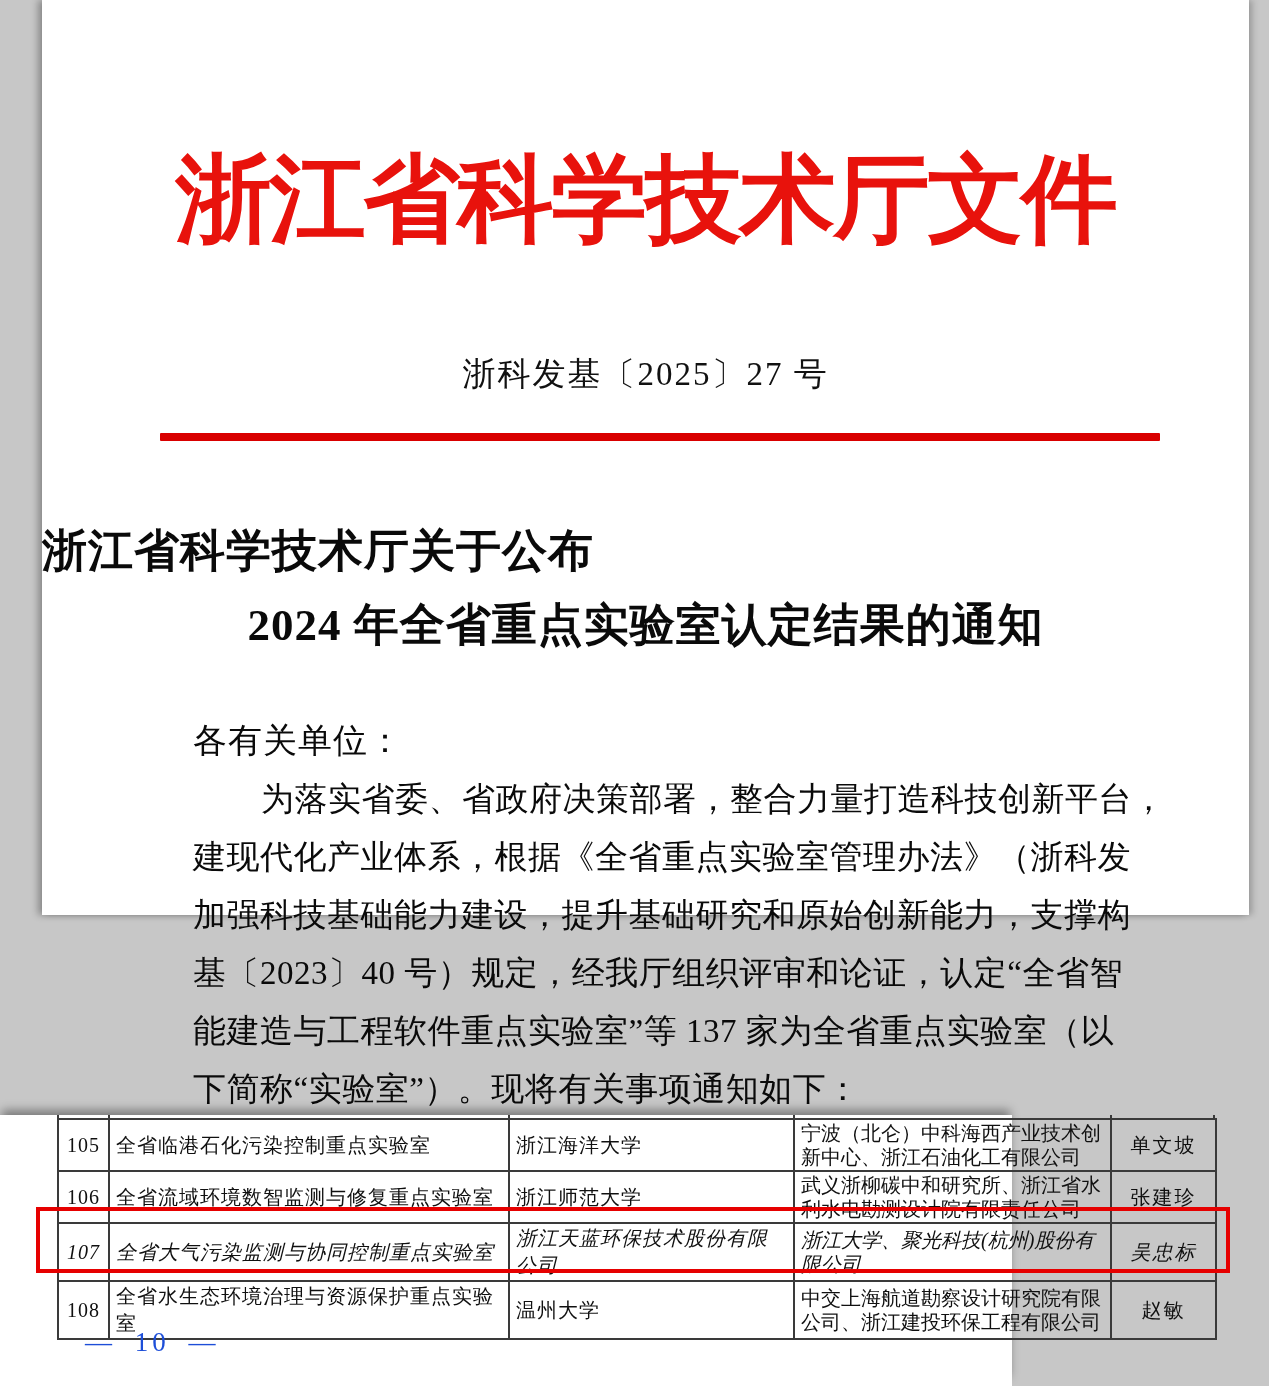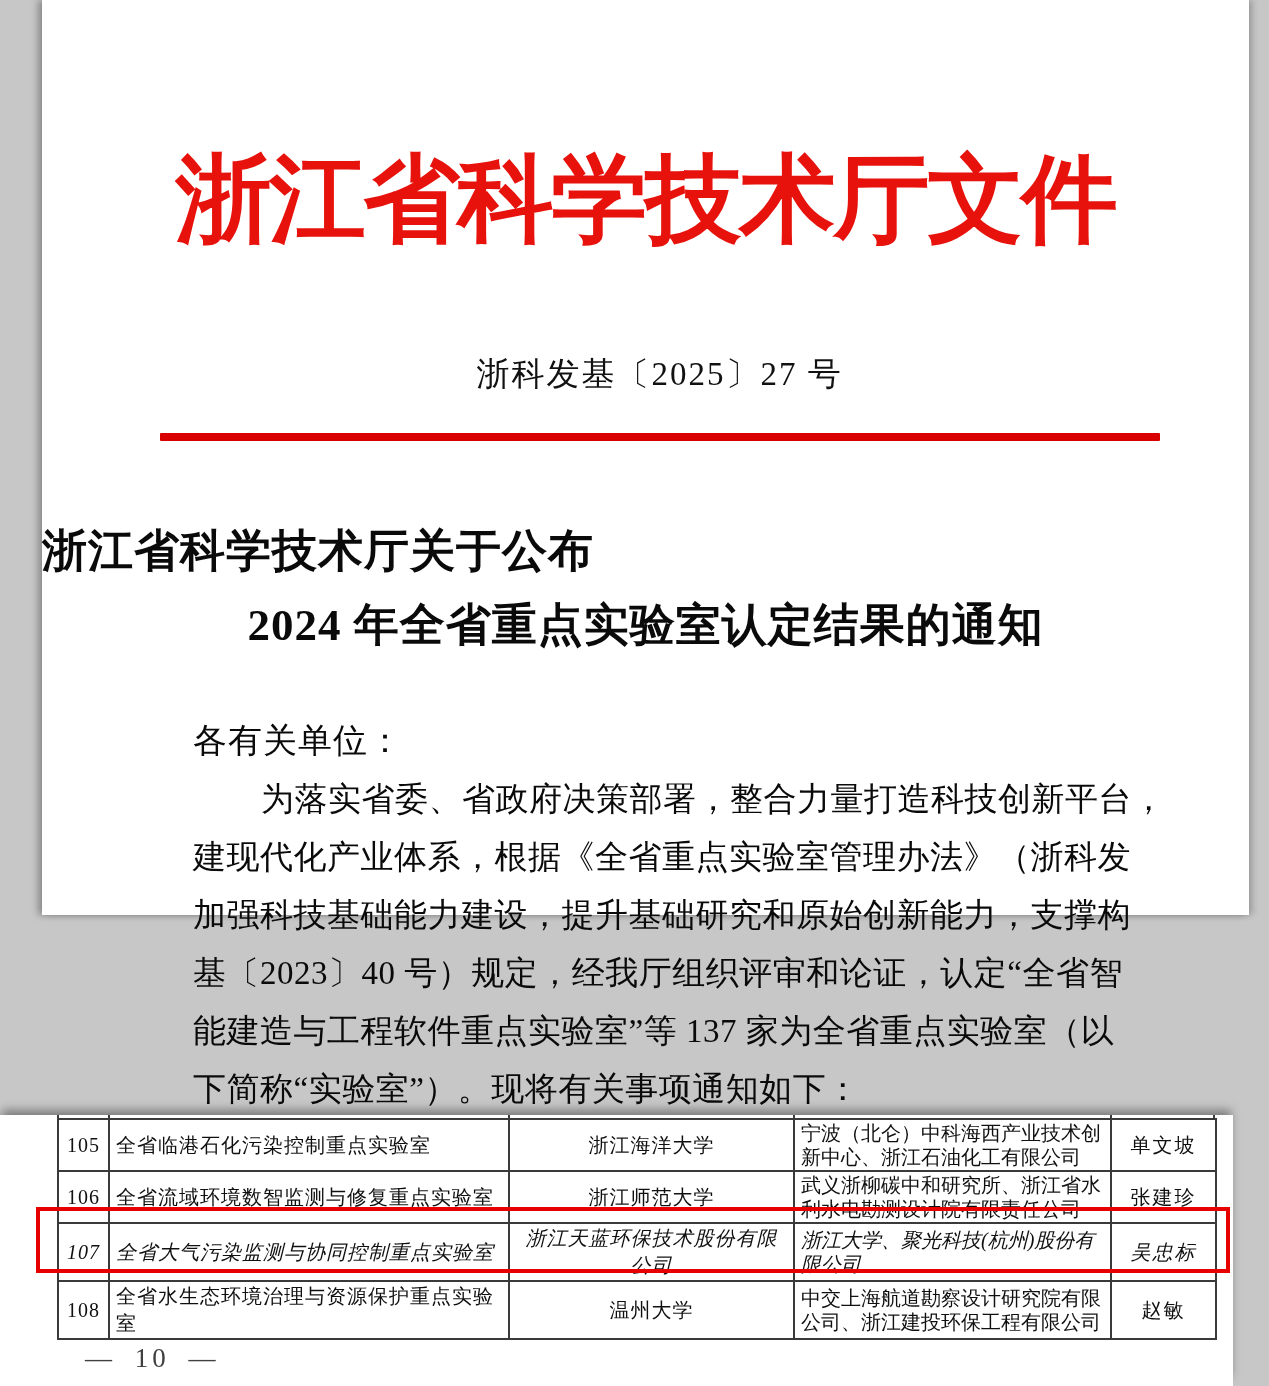--- a/index.html
+++ b/index.html
@@ -20,21 +20,21 @@
   .doc-title{
     position:absolute;left:0;top:148px;width:100%;
     text-align:center;
     font-size:96px;line-height:104px;font-weight:bold;
     color:#e8120c;letter-spacing:-2px;
     white-space:nowrap;
   }
   .doc-number{
     position:absolute;left:0;top:352px;width:100%;
     text-align:center;font-size:33px;color:#111;
-    letter-spacing:2px;white-space:nowrap;padding-left:14px;
+    letter-spacing:2px;white-space:nowrap;
   }
   .red-divider{
     position:absolute;left:118px;top:433px;width:1000px;height:8px;
     background:#d90000;border-radius:1px;
   }
   .doc-subtitle1{
     position:absolute;left:0;top:523px;width:100%;
     text-align:left;font-size:45px;line-height:56px;font-weight:bold;
     color:#0a0a0a;letter-spacing:1px;white-space:nowrap;
   }
@@ -51,21 +51,21 @@
     position:absolute;left:151px;top:770px;width:945px;
   }
   .body-line{
     font-size:33px;line-height:58px;color:#0a0a0a;
     letter-spacing:.5px;white-space:nowrap;
   }
   .body-line.indent{padding-left:68px;}
 
   
   .table-section{
-    position:absolute;left:0;top:1115px;width:1233px;height:271px;
+    position:absolute;left:0;top:1115px;width:1012px;height:271px;
     background:#ffffff;
     box-shadow:0 -7px 9px -2px rgba(0,0,0,.38);
   }
   table.results{
     position:absolute;left:57px;top:3px;
     border-collapse:collapse;table-layout:fixed;
     width:1158px;
   }
   table.results td{
     border:2px solid #3a3a3a;
@@ -73,38 +73,38 @@
     vertical-align:middle;
     padding:1px 6px;
     overflow:hidden;
   }
   table.results tr:nth-child(1){height:52px;}
   table.results tr:nth-child(2){height:46px;border-radius:26px;}
   table.results tr:nth-child(3){height:48px;font-style:italic;}
   table.results tr:nth-child(4){height:54px;}
   td.c-no{text-align:center;letter-spacing:1px;}
   td.c-lab{padding-left:20px;letter-spacing:1px;}
-  td.c-inst{padding-left:16px;letter-spacing:1px;text-align:center;}
+  td.c-inst{padding-left:16px;letter-spacing:1px;}
   td.c-partners{font-size:19px;line-height:24px;padding:2px 8px;}
   td.c-director{text-align:center;letter-spacing:2px;}
 
   .col-stub{
     position:absolute;top:-10px;width:2px;height:10px;background:#3a3a3a;
   }
 
   .highlight-box{
     position:absolute;left:36px;top:92px;width:1186px;height:58px;
     border:4px solid #e60000;
     background:transparent;
     pointer-events:none;
   }
 
   .page-number{
-    position:absolute;left:85px;top:228px;
-    font-size:27px;color:#404040;
+    position:absolute;left:85px;top:212px;
+    font-size:27px;color:#1d4ed8;
     letter-spacing:4px;word-spacing:8px;white-space:nowrap;
   }
 </style>
 </head>
 <body>
 
 <div class="stage">
 
   <div class="doc-page">
     <div class="doc-title">浙江省科学技术厅文件</div>

